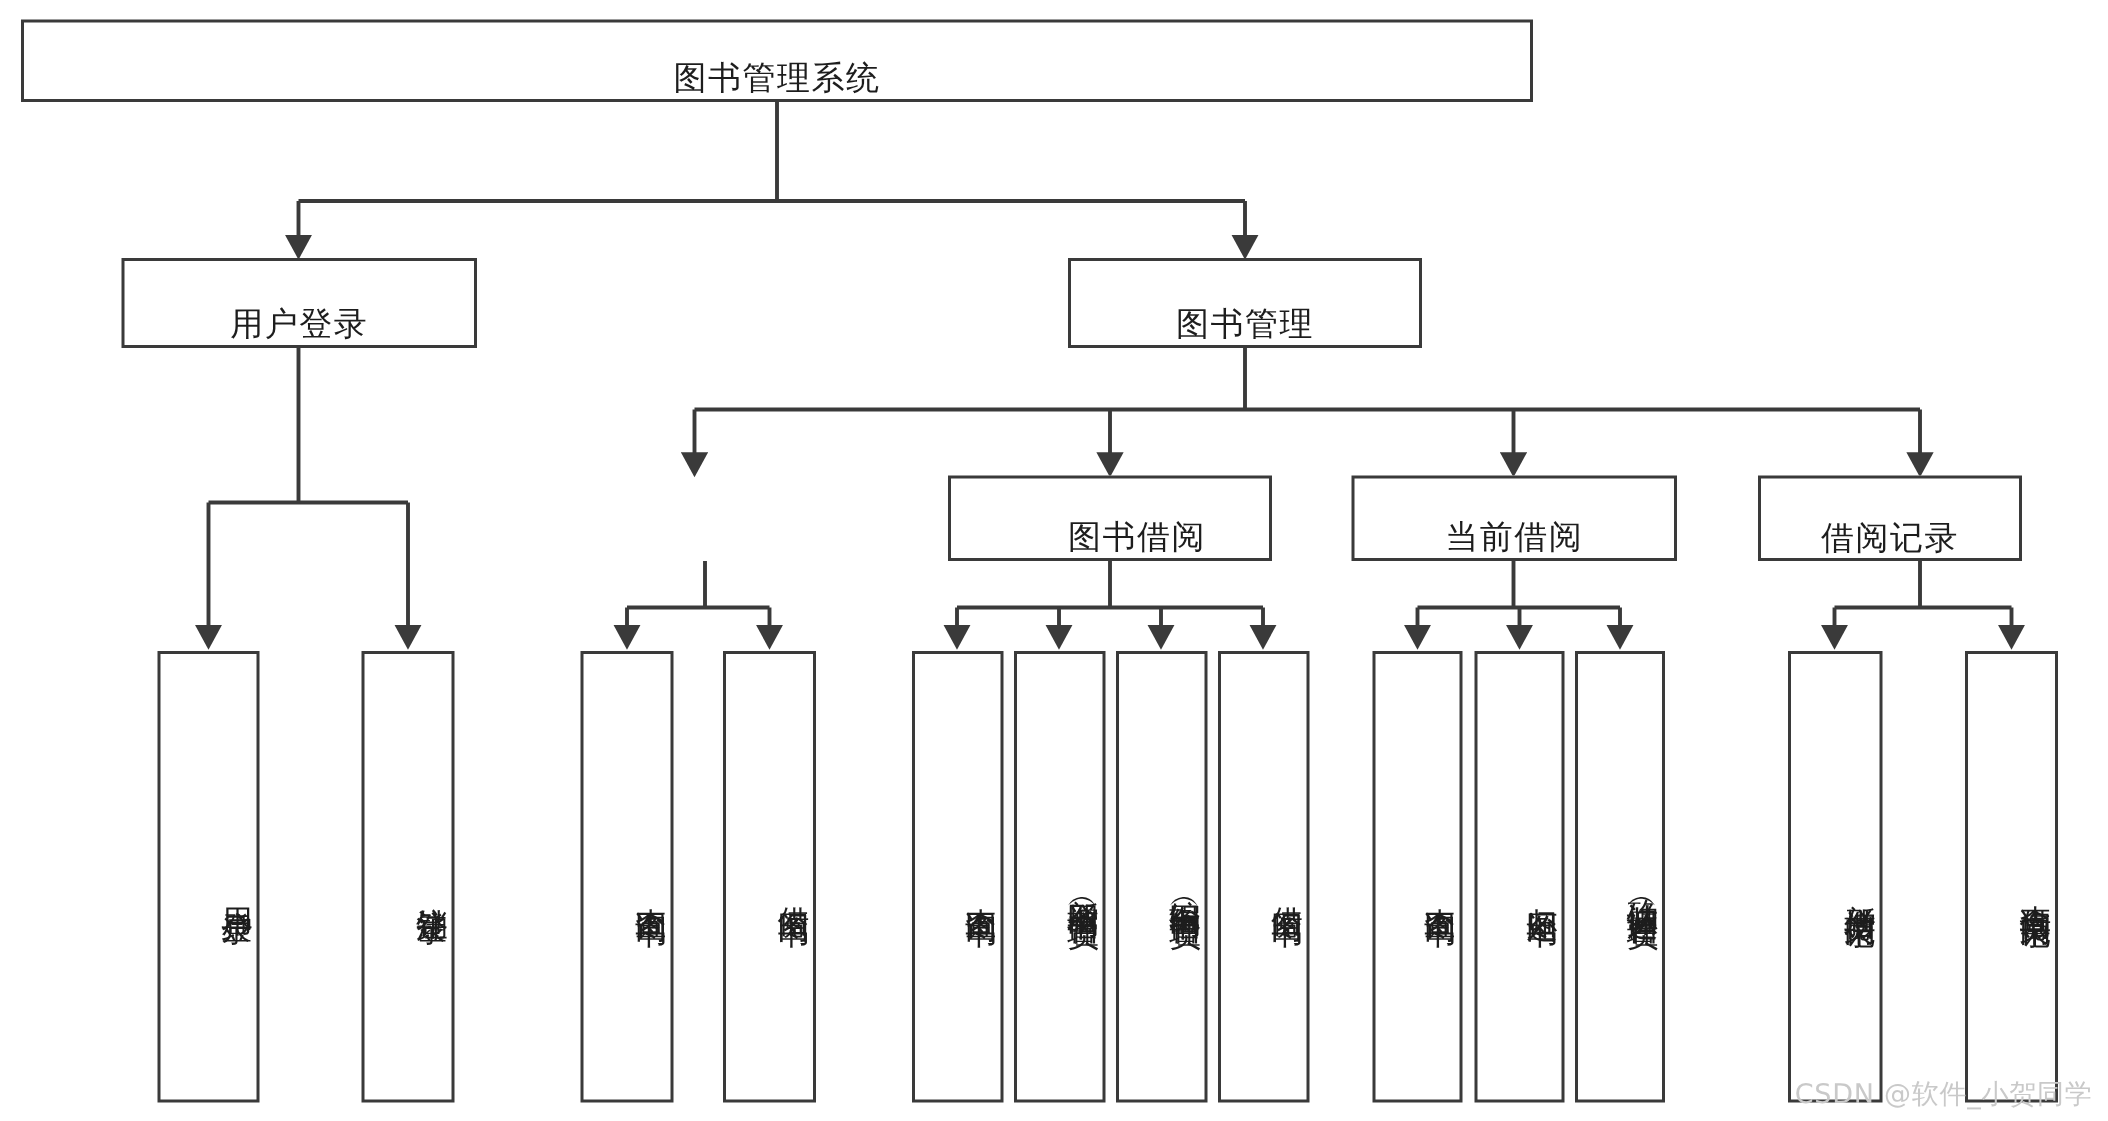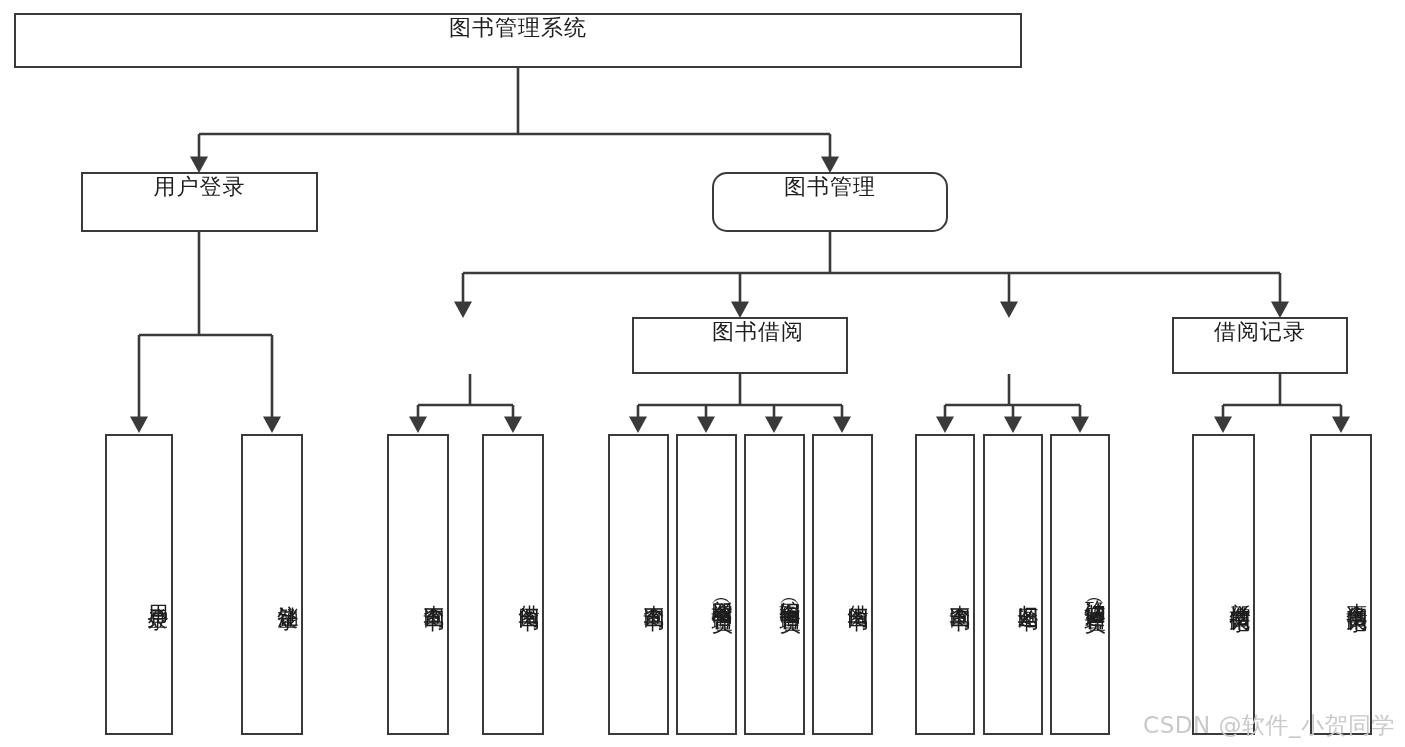--- a/index.html
+++ b/index.html
@@ -25,21 +25,21 @@
     width: 1405px;
     height: 747px;
     pointer-events: none;
   }
   .node {
     position: absolute;
     box-sizing: border-box;
     border: 2px solid #3a3a3a;
     background: #ffffff;
     display: flex;
-    align-items: flex-start;
+    align-items: flex-end;
     justify-content: center;
     color: #1d1d1d;
   }
   .node.horiz {
     font-size: 22px;
     letter-spacing: 1px;
     line-height: 1.2;
   }
   .node.root {
     font-size: 22px;
@@ -56,21 +56,21 @@
   }
   .node.vert .vlabel {
     writing-mode: vertical-rl;
     text-orientation: upright;
     display: block;
   }
   .watermark {
     position: absolute;
     right: 10px;
     bottom: 6px;
-    font-size: 23px;
+    font-size: 18px;
     color: #c9c9c9;
     letter-spacing: 0.5px;
     white-space: nowrap;
   }
 </style>
 </head>
 <body>
 
 <div id="canvas">
 
@@ -124,26 +124,29 @@
     </g>
   </svg>
 
   <div class="node root horiz" style="left:14px; top:13px; width:1008px; height:55px;">
     <span>图书管理系统</span>
   </div>
 
   <div class="node horiz" style="left:81px; top:172px; width:237px; height:60px;">
     <span>用户登录</span>
   </div>
-  <div class="node horiz" style="left:712px; top:172px; width:236px; height:60px;border-radius:15px;">
+  <div class="node horiz" style="left:712px; top:172px; width:236px; height:60px;">
     <span>图书管理</span>
   </div>
 
   <div class="node horiz" style="left:632px; top:317px; width:216px; height:57px;padding-left:36px;">
     <span>图书借阅</span>
+  </div>
+  <div class="node horiz" style="left:901px; top:317px; width:217px; height:57px;">
+    <span>当前借阅</span>
   </div>
   <div class="node horiz" style="left:1172px; top:317px; width:176px; height:57px;font-family:Liberation Serif, serif;">
     <span>借阅记录</span>
   </div>
 
   <div class="node vert" style="left:105px; top:434px; width:68px; height:301px;">
     <span class="vlabel">用户登录</span>
   </div>
   <div class="node vert" style="left:241px; top:434px; width:62px; height:301px;">
     <span class="vlabel">注销登录</span>

